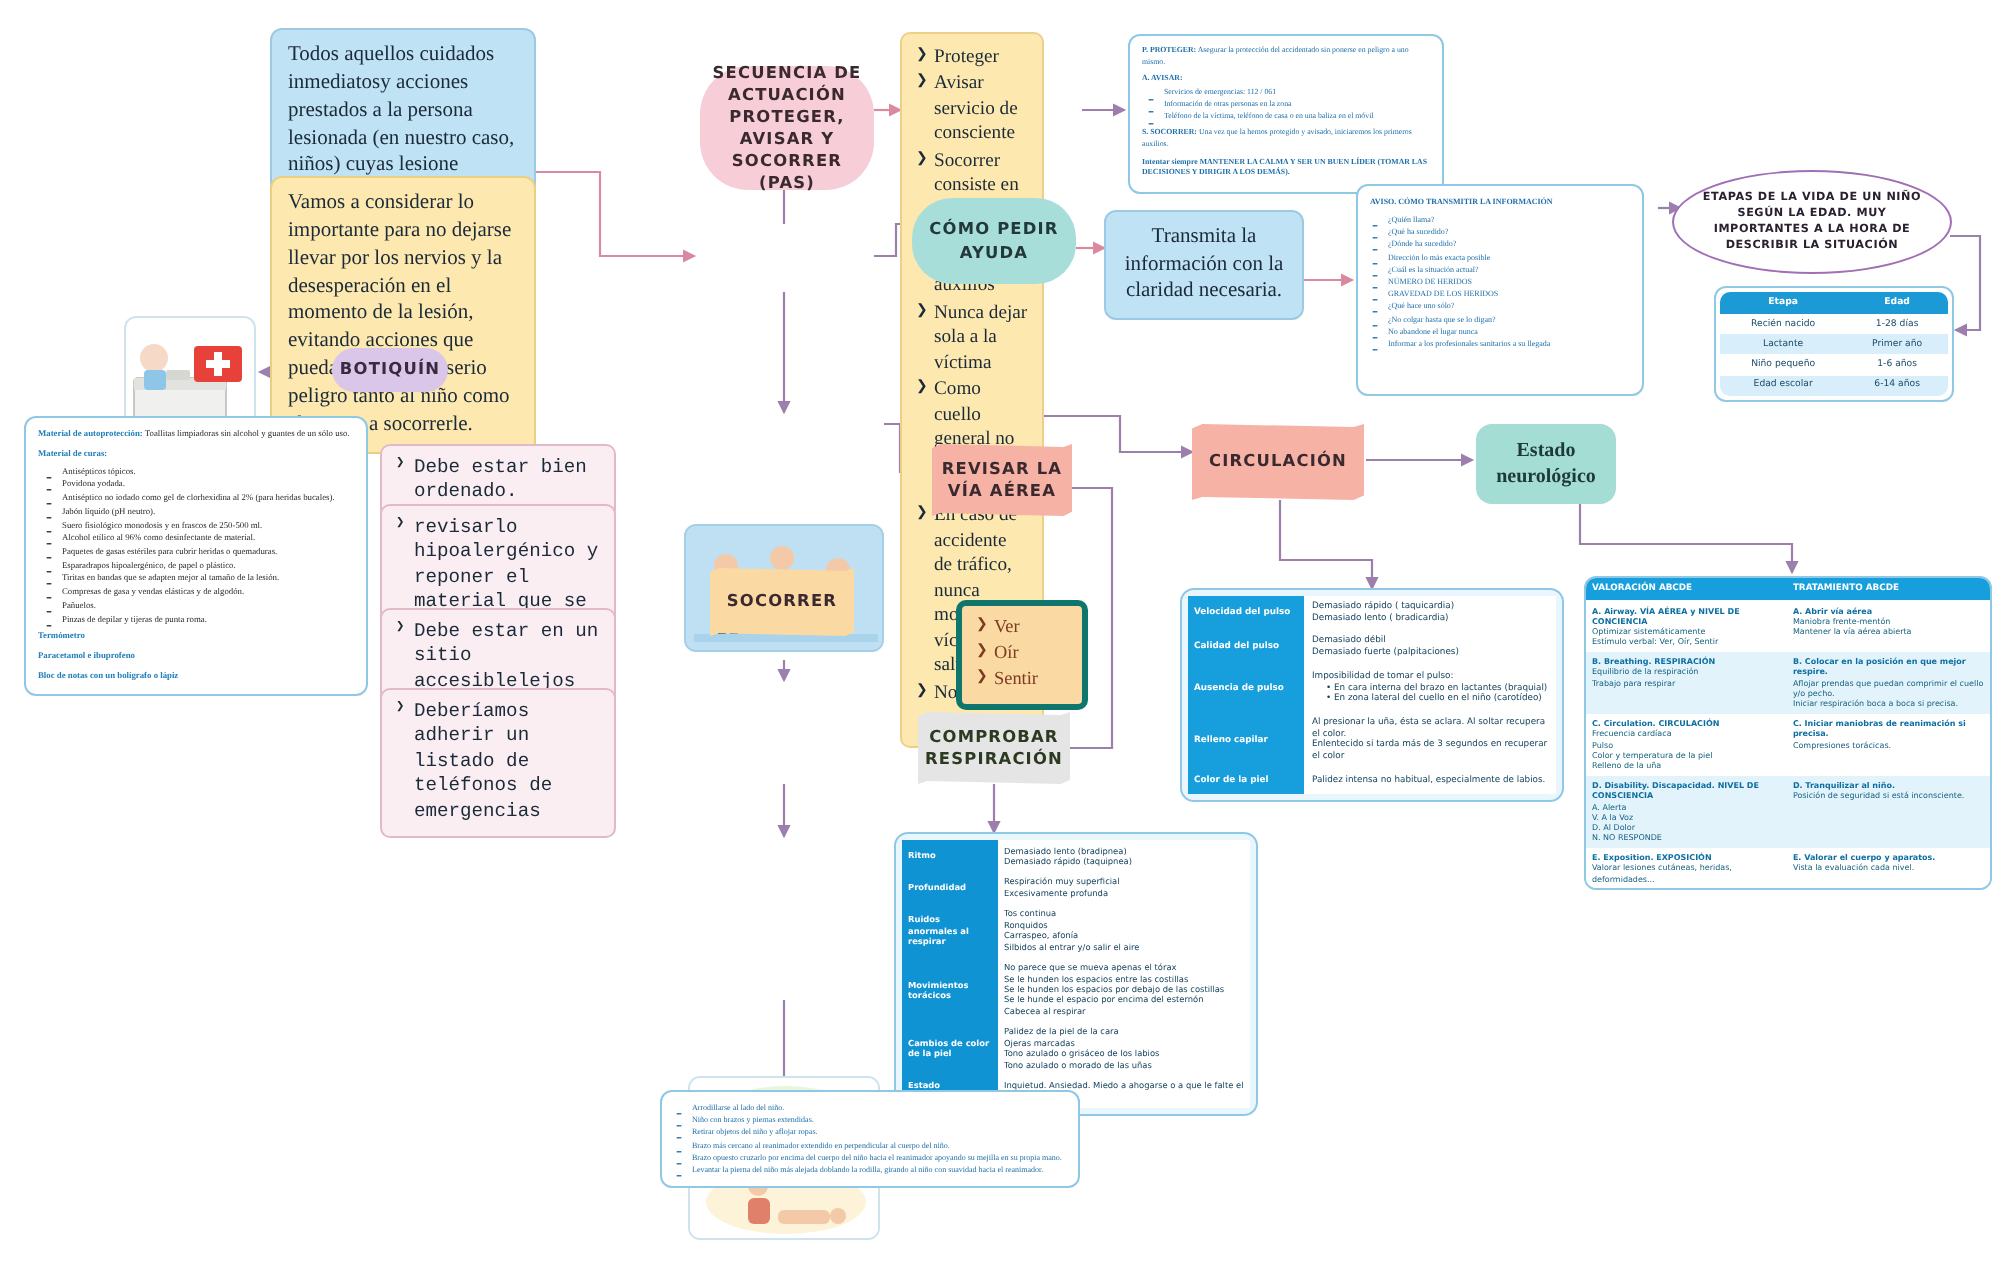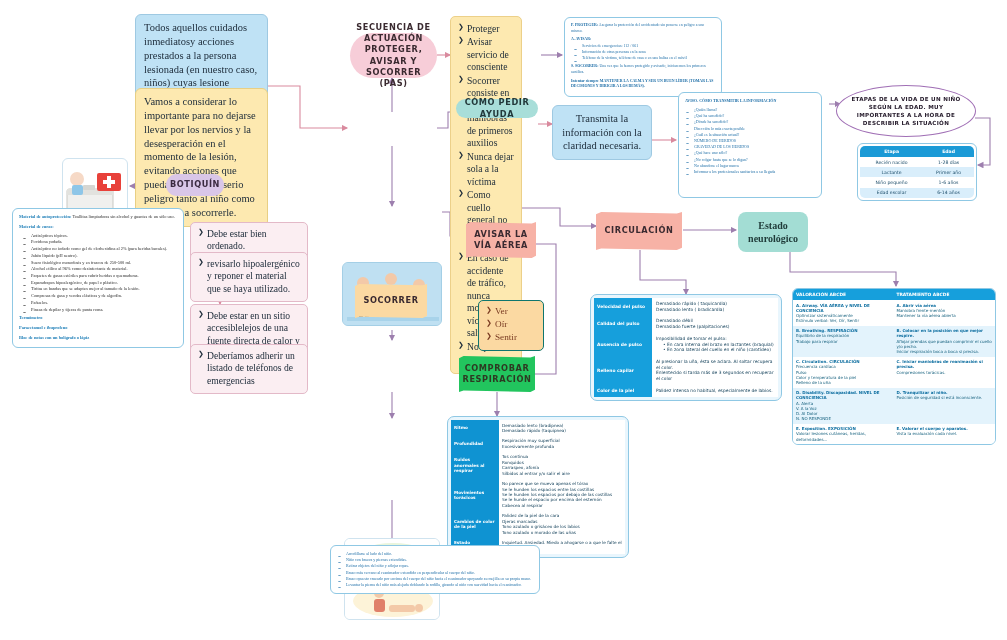--- a/index.html
+++ b/index.html
@@ -17,37 +17,37 @@
 
   
   .pill{display:flex;align-items:center;justify-content:center;text-align:center;
         font-family:"DejaVu Sans",sans-serif;font-weight:700;letter-spacing:.6px;
         font-size:8.2px;line-height:1.35;}
   .pill.pink{background:#f7cdd8;color:#3a2a30;border-radius:24px;}
   .pill.green{background:#cfe8b8;color:#b3411f;border-radius:4px;border:1px solid #b9d89c;}
   .pill.teal{background:#a8ded9;color:#22383a;border-radius:20px;}
   .pill.salmon{background:#f7b2a6;color:#3a2a30;}
   .pill.orange{background:#fbd9a2;color:#3a2a30;}
-  .pill.greenwave{background:#22c55e;color:#2d3a22;}
+  .pill.greenwave{background:#e5e5e5;color:#2d3a22;}
   .pill.tealbox{background:#a3ddd4;color:#1e3a38;border-radius:8px;
         font-family:"Liberation Serif",serif;font-weight:700;letter-spacing:0;font-size:10px;}
   .pill.purple{background:#d9c6e8;color:#3a2a40;border-radius:16px;}
   .waveclip{clip-path:polygon(0% 6%,6% 0%,94% 4%,100% 0%,100% 94%,94% 100%,6% 96%,0% 100%);}
 
   
   ul.bl{list-style:none;margin:0;padding:0;}
   ul.bl > li{position:relative;padding-left:9px;margin-bottom:1px;line-height:1.3;}
   ul.bl > li:before{content:"\276F";position:absolute;left:0;top:0;font-size:7px;}
   ul.dash > li:before{content:"-";font-size:9px;left:1px;}
 
   .yellowlist{background:#fde9b0;border:1px solid #ecd089;border-radius:5px;
               padding:6px 7px;font-size:9.6px;color:#1b2a38;}
   .pinklist{background:#fbeef2;border:1px solid #e3b9c8;border-radius:5px;
-            padding:5px 7px;font-size:9.6px;color:#1b2a38;}
-  .orangelist{background:#fbd9a2;border:1px solid #0f766e;border-radius:5px;
+            padding:5px 7px;font-size:9.6px;color:#1b2a38;font-family:Liberation Mono, monospace;}
+  .orangelist{background:#fbd9a2;border:3px solid #0f766e;border-radius:5px;
             padding:5px 7px;font-size:9.2px;color:#7a3b22;}
   .purplelist{background:#fdf6fb;border:1px solid #c6a9d6;border-radius:5px;
             padding:5px 7px;font-size:7.6px;color:#1b2a38;}
   .whitebox{background:#ffffff;border:1px solid #8fc8e4;border-radius:6px;
             padding:5px 6px;color:#1f6fa8;}
 
   
   table{border-collapse:collapse;width:100%;}
   .cyanwrap{background:#e9f6fd;border:1px solid #8fc8e4;border-radius:7px;padding:3px;}
 
@@ -191,26 +191,26 @@
         <li>Información de otras personas en la zona</li>
         <li>Teléfono de la víctima, teléfono de casa o en una baliza en el móvil</li>
       </ul>
     <div style="margin-bottom:3px;">
       <b>S. SOCORRER:</b>
       <span>Una vez que la hemos protegido y avisado, iniciaremos los primeros auxilios.</span>
     </div>
     <div style="font-weight:700;">Intentar siempre MANTENER LA CALMA Y SER UN BUEN LÍDER (TOMAR LAS DECISIONES Y DIRIGIR A LOS DEMÁS).</div>
   </div>
 
-  <div class="node pill pink" style="left:350px;top:33px;width:87px;height:45px;padding:2px 6px;justify-content:center;">
+  <div class="node pill pink" style="left:350px;top:33px;width:87px;height:62px;padding:2px 6px;justify-content:center;">
     <span>SECUENCIA DE ACTUACIÓN PROTEGER, AVISAR Y SOCORRER (PAS)</span>
   </div>
 
 
-  <div class="node pill teal" style="left:456px;top:99px;width:82px;height:19px;">
+  <div class="node pill teal" style="left:456px;top:99px;width:82px;height:43px;">
     <span>CÓMO PEDIR AYUDA</span>
   </div>
 
   <div class="node box txt-blue" style="left:552px;top:105px;width:100px;padding:6px 7px;font-size:10.5px;line-height:1.3;text-align:center;">
     <span>Transmita la información con la claridad necesaria.</span>
   </div>
 
   <div class="node whitebox" style="left:678px;top:92px;width:144px;height:106px;font-size:4px;line-height:1.5;overflow:hidden;">
     <div style="font-weight:700;margin-bottom:3px;">AVISO. CÓMO TRANSMITIR LA INFORMACIÓN</div>
     <ul class="bl dash" id="info-items">
@@ -349,21 +349,21 @@
       <rect x="4" y="54" width="92" height="4" fill="#a8d3ea"></rect>
     </svg>
   </div>
 
   <div class="node pill orange waveclip" style="left:355px;top:284px;width:72px;height:34px;">
     <span>SOCORRER</span>
   </div>
 
 
   <div class="node pill salmon waveclip" style="left:466px;top:222px;width:70px;height:36px;">
-    <span>AVISAR LA VÍA AÉREA</span>
+    <span>REVISAR LA VÍA AÉREA</span>
   </div>
 
   <div class="node orangelist" style="left:478px;top:300px;width:66px;">
     <ul class="bl" id="vos-items">
         <li>Ver</li>
         <li>Oír</li>
         <li>Sentir</li>
       </ul>
   </div>
 

